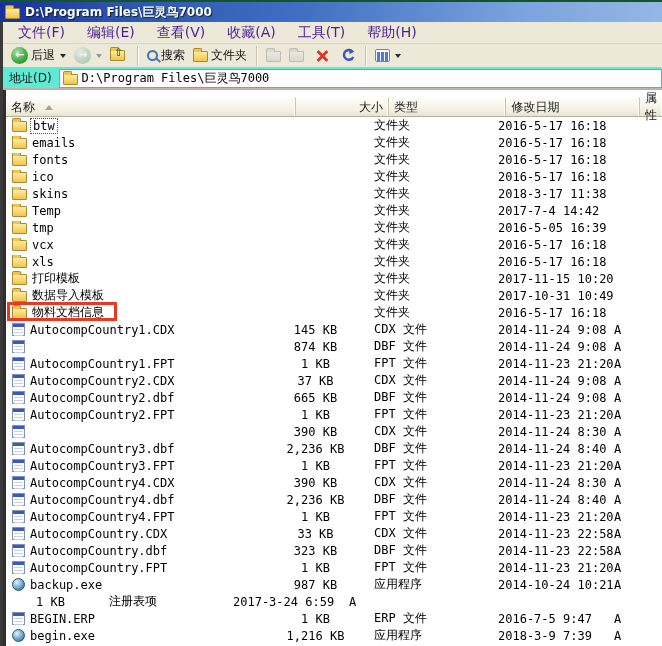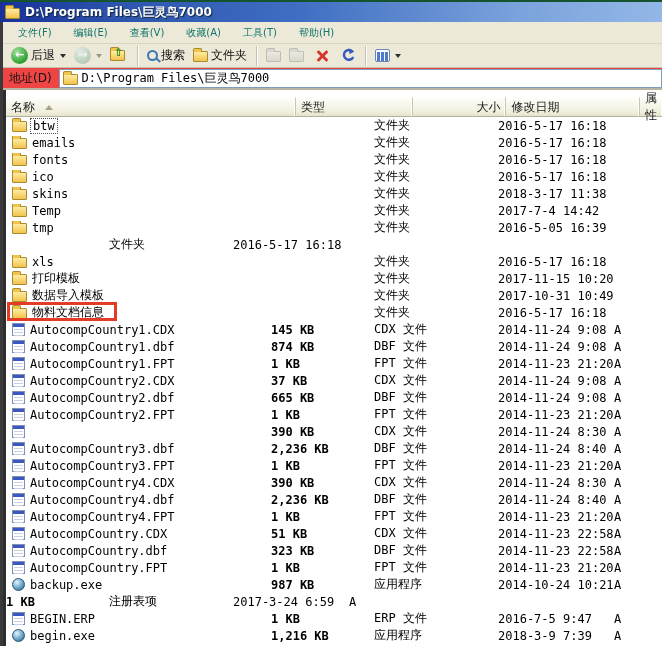--- a/index.html
+++ b/index.html
@@ -12,21 +12,21 @@
   .titlebar { height:20px; display:flex; align-items:center; gap:5px; padding-left:5px;
     background:linear-gradient(90deg,#17309a 0%,#2d55ae 18%,#3f6ec2 45%,#7aa2dc 78%,#93b7e6 100%);
   }
   .title-text { color:#fff; font-weight:bold; font-size:12px; text-shadow:1px 1px 1px #123;
     font-family:"DejaVu Sans", sans-serif; white-space:nowrap; }
 
   
   .chrome { border-left:3px solid #3a3a3a; }
   .menubar { height:22px; background:#ece9d8; display:flex; align-items:center;
              border-bottom:1px solid #d9d6c4; padding-left:4px; }
-  .menu-item { font-size:10px; color:#0f766e; padding:3px 11px; cursor:default; }
+  .menu-item { font-size:14px; color:#4c1d95; padding:3px 11px; cursor:default; }
   .toolbar { height:24px; background:#ece9d8; display:flex; align-items:center;
              border-bottom:1px solid #c4c0ac; padding-left:5px; gap:2px; }
   .tb-sep { width:1px; height:20px; background:#c6c2ae; box-shadow:1px 0 0 #fff; margin:0 4px; }
   .tb-btn { display:flex; align-items:center; gap:3px; padding:1px 3px; font-size:12px; color:#111; }
   .circle { width:17px; height:17px; border-radius:50%;
             background:radial-gradient(circle at 35% 30%,#9fe09f,#2fa12f 70%,#1b7a1b);
             color:#fff; font-weight:bold; font-size:11px; line-height:16px; text-align:center; }
   .circle.disabled { background:radial-gradient(circle at 35% 30%,#e4ece4,#b9ccb9 70%,#a4b6a4);
                      color:#f3f3f3; }
   .caret { width:0; height:0; border-left:3px solid transparent; border-right:3px solid transparent;
@@ -42,21 +42,21 @@
                                  background:#d8372a; border-radius:1px; }
   .xmark::before { transform:rotate(45deg); } .xmark::after { transform:rotate(-45deg); }
   .views-box { width:15px; height:13px; background:#fff; border:1px solid #6a86b2; border-radius:2px;
     background-image:linear-gradient(90deg,#4f7ad0 3px,transparent 3px),
                      linear-gradient(90deg,transparent 4px,#4f7ad0 4px,#4f7ad0 7px,transparent 7px),
                      linear-gradient(90deg,transparent 8px,#4f7ad0 8px,#4f7ad0 11px,transparent 11px);
     background-size:13px 9px; background-position:1px 2px; background-repeat:no-repeat; }
   .undo-svg { width:16px; height:15px; }
 
   
-  .addressbar { height:22px; background:#ef4444; display:flex; align-items:center;
+  .addressbar { height:22px; background:#5eead4; display:flex; align-items:center;
                 padding:0 0 0 6px; border-bottom:2px solid #b9b5a2; }
   .addr-label { font-size:12px; color:#111; margin-right:7px; white-space:nowrap; }
   .addr-field { flex:1; height:19px; background:#fff; border:1px solid #7f9db9;
                 display:flex; align-items:center; gap:4px; padding-left:3px; overflow:hidden; }
   .addr-text { font-size:12px; font-family:"DejaVu Sans Mono","DejaVu Sans",monospace; color:#000;
                white-space:nowrap; }
 
   
   .ficon { display:inline-block; position:relative; flex:0 0 auto; }
   .ic-folder { width:15px; height:11px; background:linear-gradient(#fdeca4,#f2c44c);
@@ -85,21 +85,21 @@
   .h-name { width:307px;text-align:center; } .h-size { width:98px; justify-content:flex-end; }
   .h-type { width:124px; } .h-date { width:141px; } .h-attr { flex:1; border-right:none; }
   .sort-arrow { width:0; height:0; border-left:4px solid transparent; border-right:4px solid transparent;
                 border-bottom:5px solid #aaa58a; margin-left:10px; }
 
   .rows { font-family:"DejaVu Sans Mono","DejaVu Sans",monospace; font-size:12px; color:#000; }
   .row { display:flex; height:17px; align-items:center; }
   .c-name { width:265px; display:flex; align-items:center; padding-left:6px; gap:3px; overflow:hidden; }
   .fname { padding:0 2px; white-space:nowrap; }
   .fname.selected { border:1px dotted #555; }
-  .c-size { width:93px; text-align:left; padding-right:4px;font-weight:bold; }
+  .c-size { width:93px; text-align:center; padding-right:4px; }
   .c-type { width:129px; padding-left:10px; }
   .c-date { width:121px; padding-left:5px; }
   .c-attr { width:30px; }
 
   .annotation { position:absolute; left:1px; top:212px; width:110px; height:19px;
                 border:3px solid #e33b25; }
 </style>
 </head>
 <body>
 
@@ -175,22 +175,22 @@
         <span class="addr-text">D:\Program Files\巨灵鸟7000</span>
       </div>
     </div>
 
     <div class="listarea">
       <div class="headers">
         <div class="hcell h-name">
           <span>名称</span>
           <span class="sort-arrow"></span>
         </div>
+        <div class="hcell h-size">大小</div>
         <div class="hcell h-type">类型</div>
-        <div class="hcell h-size">大小</div>
         <div class="hcell h-date">修改日期</div>
         <div class="hcell h-attr">属性</div>
       </div>
       <div class="rows">
           <div class="row">
     <div class="c-name">
       <span class="ficon ic-folder"></span>
       <span class="fname selected">btw</span>
     </div>
     <div class="c-size"></div>
@@ -252,20 +252,24 @@
     <div class="c-name">
       <span class="ficon ic-folder"></span>
       <span class="fname">tmp</span>
     </div>
     <div class="c-size"></div>
     <div class="c-type">文件夹</div>
     <div class="c-date">2016-5-05 16:39</div>
     <div class="c-attr"></div>
   </div>
           <div class="row">
+    <div class="c-name">
+      <span class="ficon ic-folder"></span>
+      <span class="fname">vcx</span>
+    </div>
     <div class="c-size"></div>
     <div class="c-type">文件夹</div>
     <div class="c-date">2016-5-17 16:18</div>
     <div class="c-attr"></div>
   </div>
           <div class="row">
     <div class="c-name">
       <span class="ficon ic-folder"></span>
       <span class="fname">xls</span>
     </div>
@@ -310,21 +314,20 @@
       <span class="fname">AutocompCountry1.CDX</span>
     </div>
     <div class="c-size">145 KB</div>
     <div class="c-type">CDX 文件</div>
     <div class="c-date">2014-11-24 9:08</div>
     <div class="c-attr">A</div>
   </div>
           <div class="row">
     <div class="c-name">
       <span class="ficon ic-table"></span>
-      <span class="fname">AutocompCountry1.dbf</span>
     </div>
     <div class="c-size">874 KB</div>
     <div class="c-type">DBF 文件</div>
     <div class="c-date">2014-11-24 9:08</div>
     <div class="c-attr">A</div>
   </div>
           <div class="row">
     <div class="c-name">
       <span class="ficon ic-table"></span>
       <span class="fname">AutocompCountry1.FPT</span>
@@ -421,21 +424,21 @@
     <div class="c-size">1 KB</div>
     <div class="c-type">FPT 文件</div>
     <div class="c-date">2014-11-23 21:20</div>
     <div class="c-attr">A</div>
   </div>
           <div class="row">
     <div class="c-name">
       <span class="ficon ic-table"></span>
       <span class="fname">AutocompCountry.CDX</span>
     </div>
-    <div class="c-size">51 KB</div>
+    <div class="c-size">33 KB</div>
     <div class="c-type">CDX 文件</div>
     <div class="c-date">2014-11-23 22:58</div>
     <div class="c-attr">A</div>
   </div>
           <div class="row">
     <div class="c-name">
       <span class="ficon ic-table"></span>
       <span class="fname">AutocompCountry.dbf</span>
     </div>
     <div class="c-size">323 KB</div>

